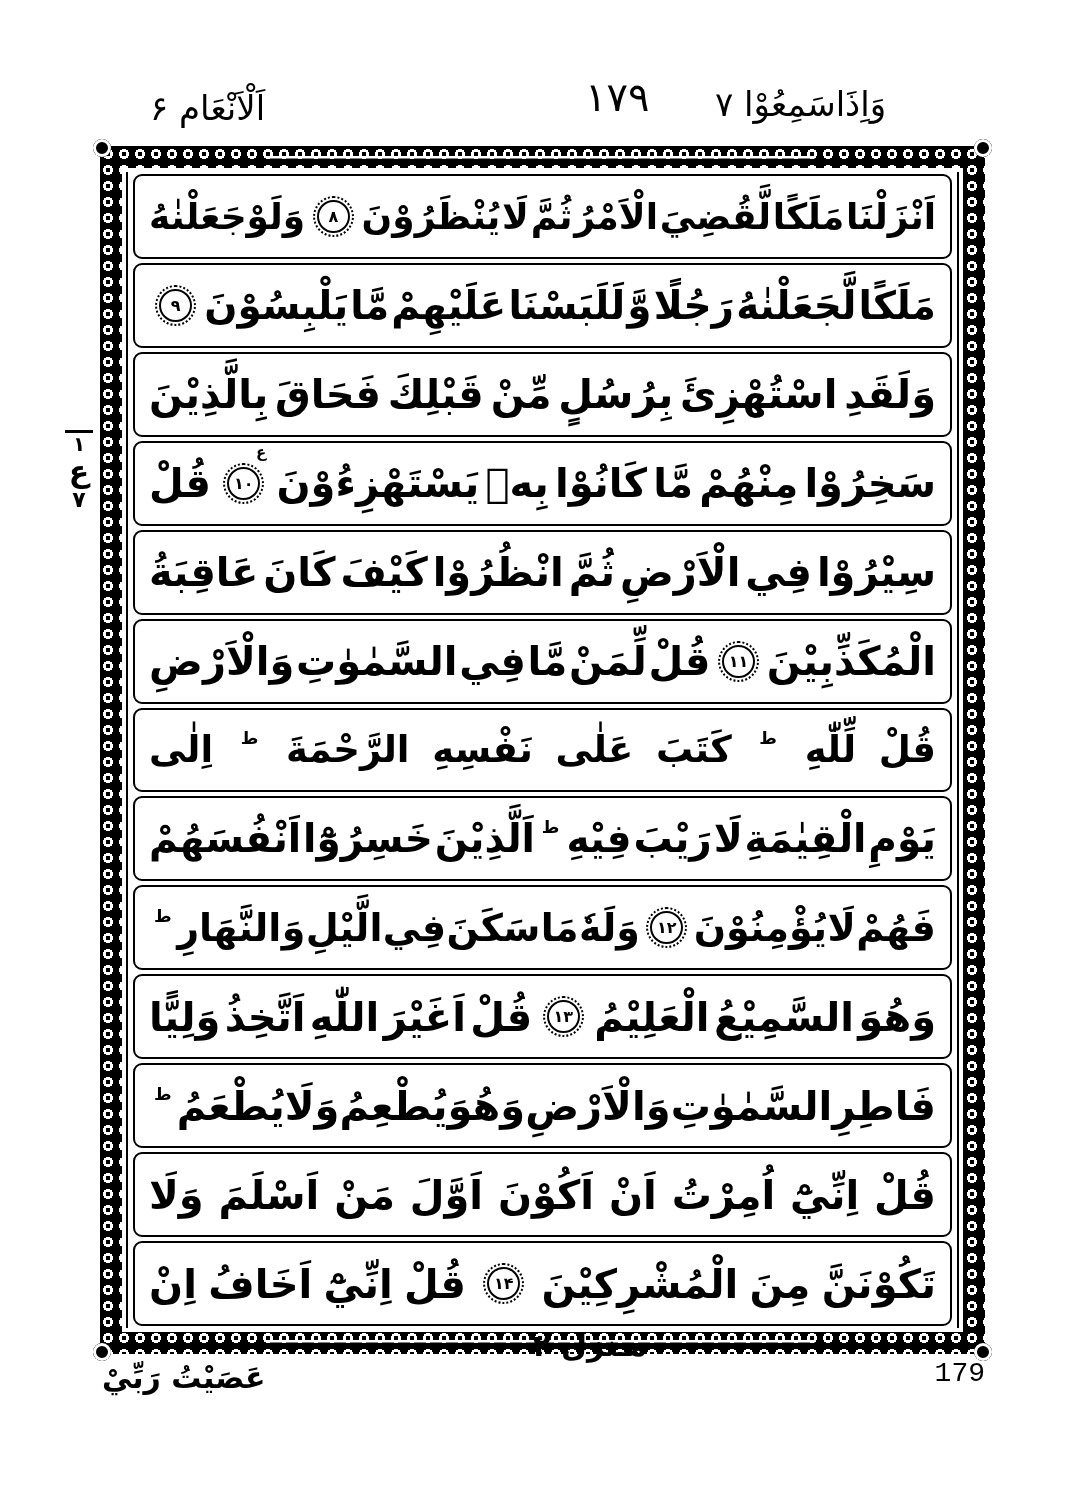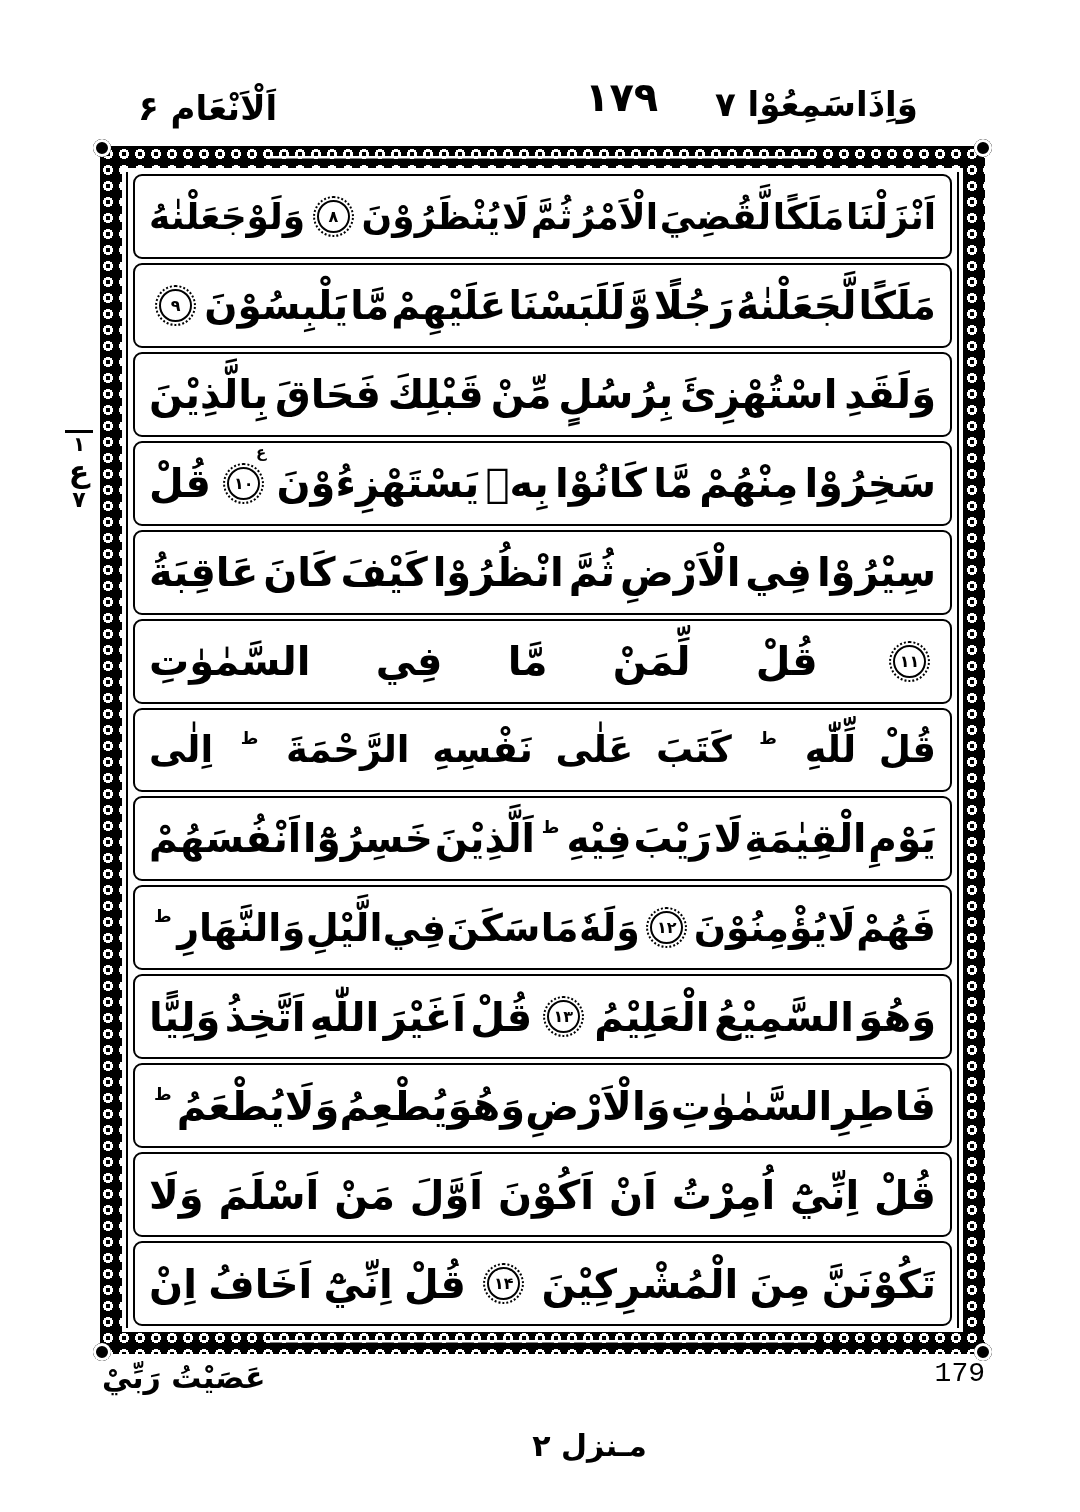--- a/index.html
+++ b/index.html
@@ -1,20 +1,20 @@
 <!DOCTYPE html>
 <html lang="ar"><head>
 <meta charset="utf-8">
 <style>
   html,body{margin:0;padding:0;background:#fff;}
   .page{position:relative;width:1080px;height:1512px;background:#ffffff;
         font-family:"DejaVu Sans",sans-serif;color:#000;overflow:hidden;}
 
   
-  .hdr{position:absolute;font-weight:bold;direction:rtl;white-space:nowrap;}
+  .hdr{position:absolute;font-weight:normal;direction:rtl;white-space:nowrap;}
   .hdr.surah{left:95px;top:88px;width:225px;text-align:center;font-size:34px;}
   .hdr.pnum{left:585px;top:74px;width:130px;font-size:40px;letter-spacing:3px;direction:ltr;}
   .hdr.juz{left:715px;top:84px;width:255px;text-align:left;font-size:34px;}
 
   
   .ruku-margin{position:absolute;left:54px;top:430px;width:50px;display:flex;
                flex-direction:column;align-items:center;gap:2px;font-weight:bold;}
   .rk-top{font-size:20px;border-top:3px solid #000;padding:0 8px;line-height:1.1;}
   .rk-mid{font-size:30px;line-height:1.0;}
   .rk-bot{font-size:22px;line-height:1.0;}
@@ -47,21 +47,21 @@
   .ayah{display:inline-flex;align-items:center;justify-content:center;flex:0 0 auto;
         min-width:33px;height:33px;box-sizing:border-box;border:2.5px solid #000;border-radius:50%;
         outline:2px dotted #000;outline-offset:2px;font-size:16px;font-weight:bold;
         margin:0 10px;position:relative;direction:ltr;}
   .ruku-sup{position:absolute;top:-24px;right:-8px;font-size:15px;line-height:1;}
   .stopmark{flex:0 0 auto;font-size:17px;transform:translateY(-12px);margin:0 5px;}
 
   
   .ftr{position:absolute;font-weight:bold;direction:rtl;white-space:nowrap;}
   .ftr.catch{left:102px;top:1360px;width:180px;text-align:left;font-size:30px;}
-  .ftr.manzil{left:512px;top:1428px;width:155px;text-align:center;font-size:30px;}
+  .ftr.manzil{left:512px;top:1328px;width:155px;text-align:center;font-size:30px;}
   .ftr.pageno{left:905px;top:1358px;width:80px;text-align:right;font-size:28px;
               font-weight:normal;direction:ltr;font-family:Liberation Mono, monospace;}
 </style>
 </head>
 <body>
 
 <div class="page">
 
   <div class="hdr surah">اَلْاَنْعَام ۶</div>
   <div class="hdr pnum">۱۷۹</div>
@@ -125,26 +125,28 @@
             <span class="w">سِيْرُوْا</span>
             <span class="w">فِي</span>
             <span class="w">الْاَرْضِ</span>
             <span class="w">ثُمَّ</span>
             <span class="w">انْظُرُوْا</span>
             <span class="w">كَيْفَ</span>
             <span class="w">كَانَ</span>
             <span class="w">عَاقِبَةُ</span>
           </div>
           <div class="line">
+            <span class="w">الْمُكَذِّبِيْنَ</span>
             <span class="ayah">۱۱</span>
             <span class="w">قُلْ</span>
             <span class="w">لِّمَنْ</span>
             <span class="w">مَّا</span>
             <span class="w">فِي</span>
             <span class="w">السَّمٰوٰتِ</span>
+            <span class="w">وَالْاَرْضِ</span>
           </div>
           <div class="line" style="font-size: 37px;">
             <span class="w">قُلْ</span>
             <span class="w">لِّلّٰهِ</span>
             <span class="stopmark">ط</span>
             <span class="w">كَتَبَ</span>
             <span class="w">عَلٰى</span>
             <span class="w">نَفْسِهِ</span>
             <span class="w">الرَّحْمَةَ</span>
             <span class="stopmark">ط</span>

